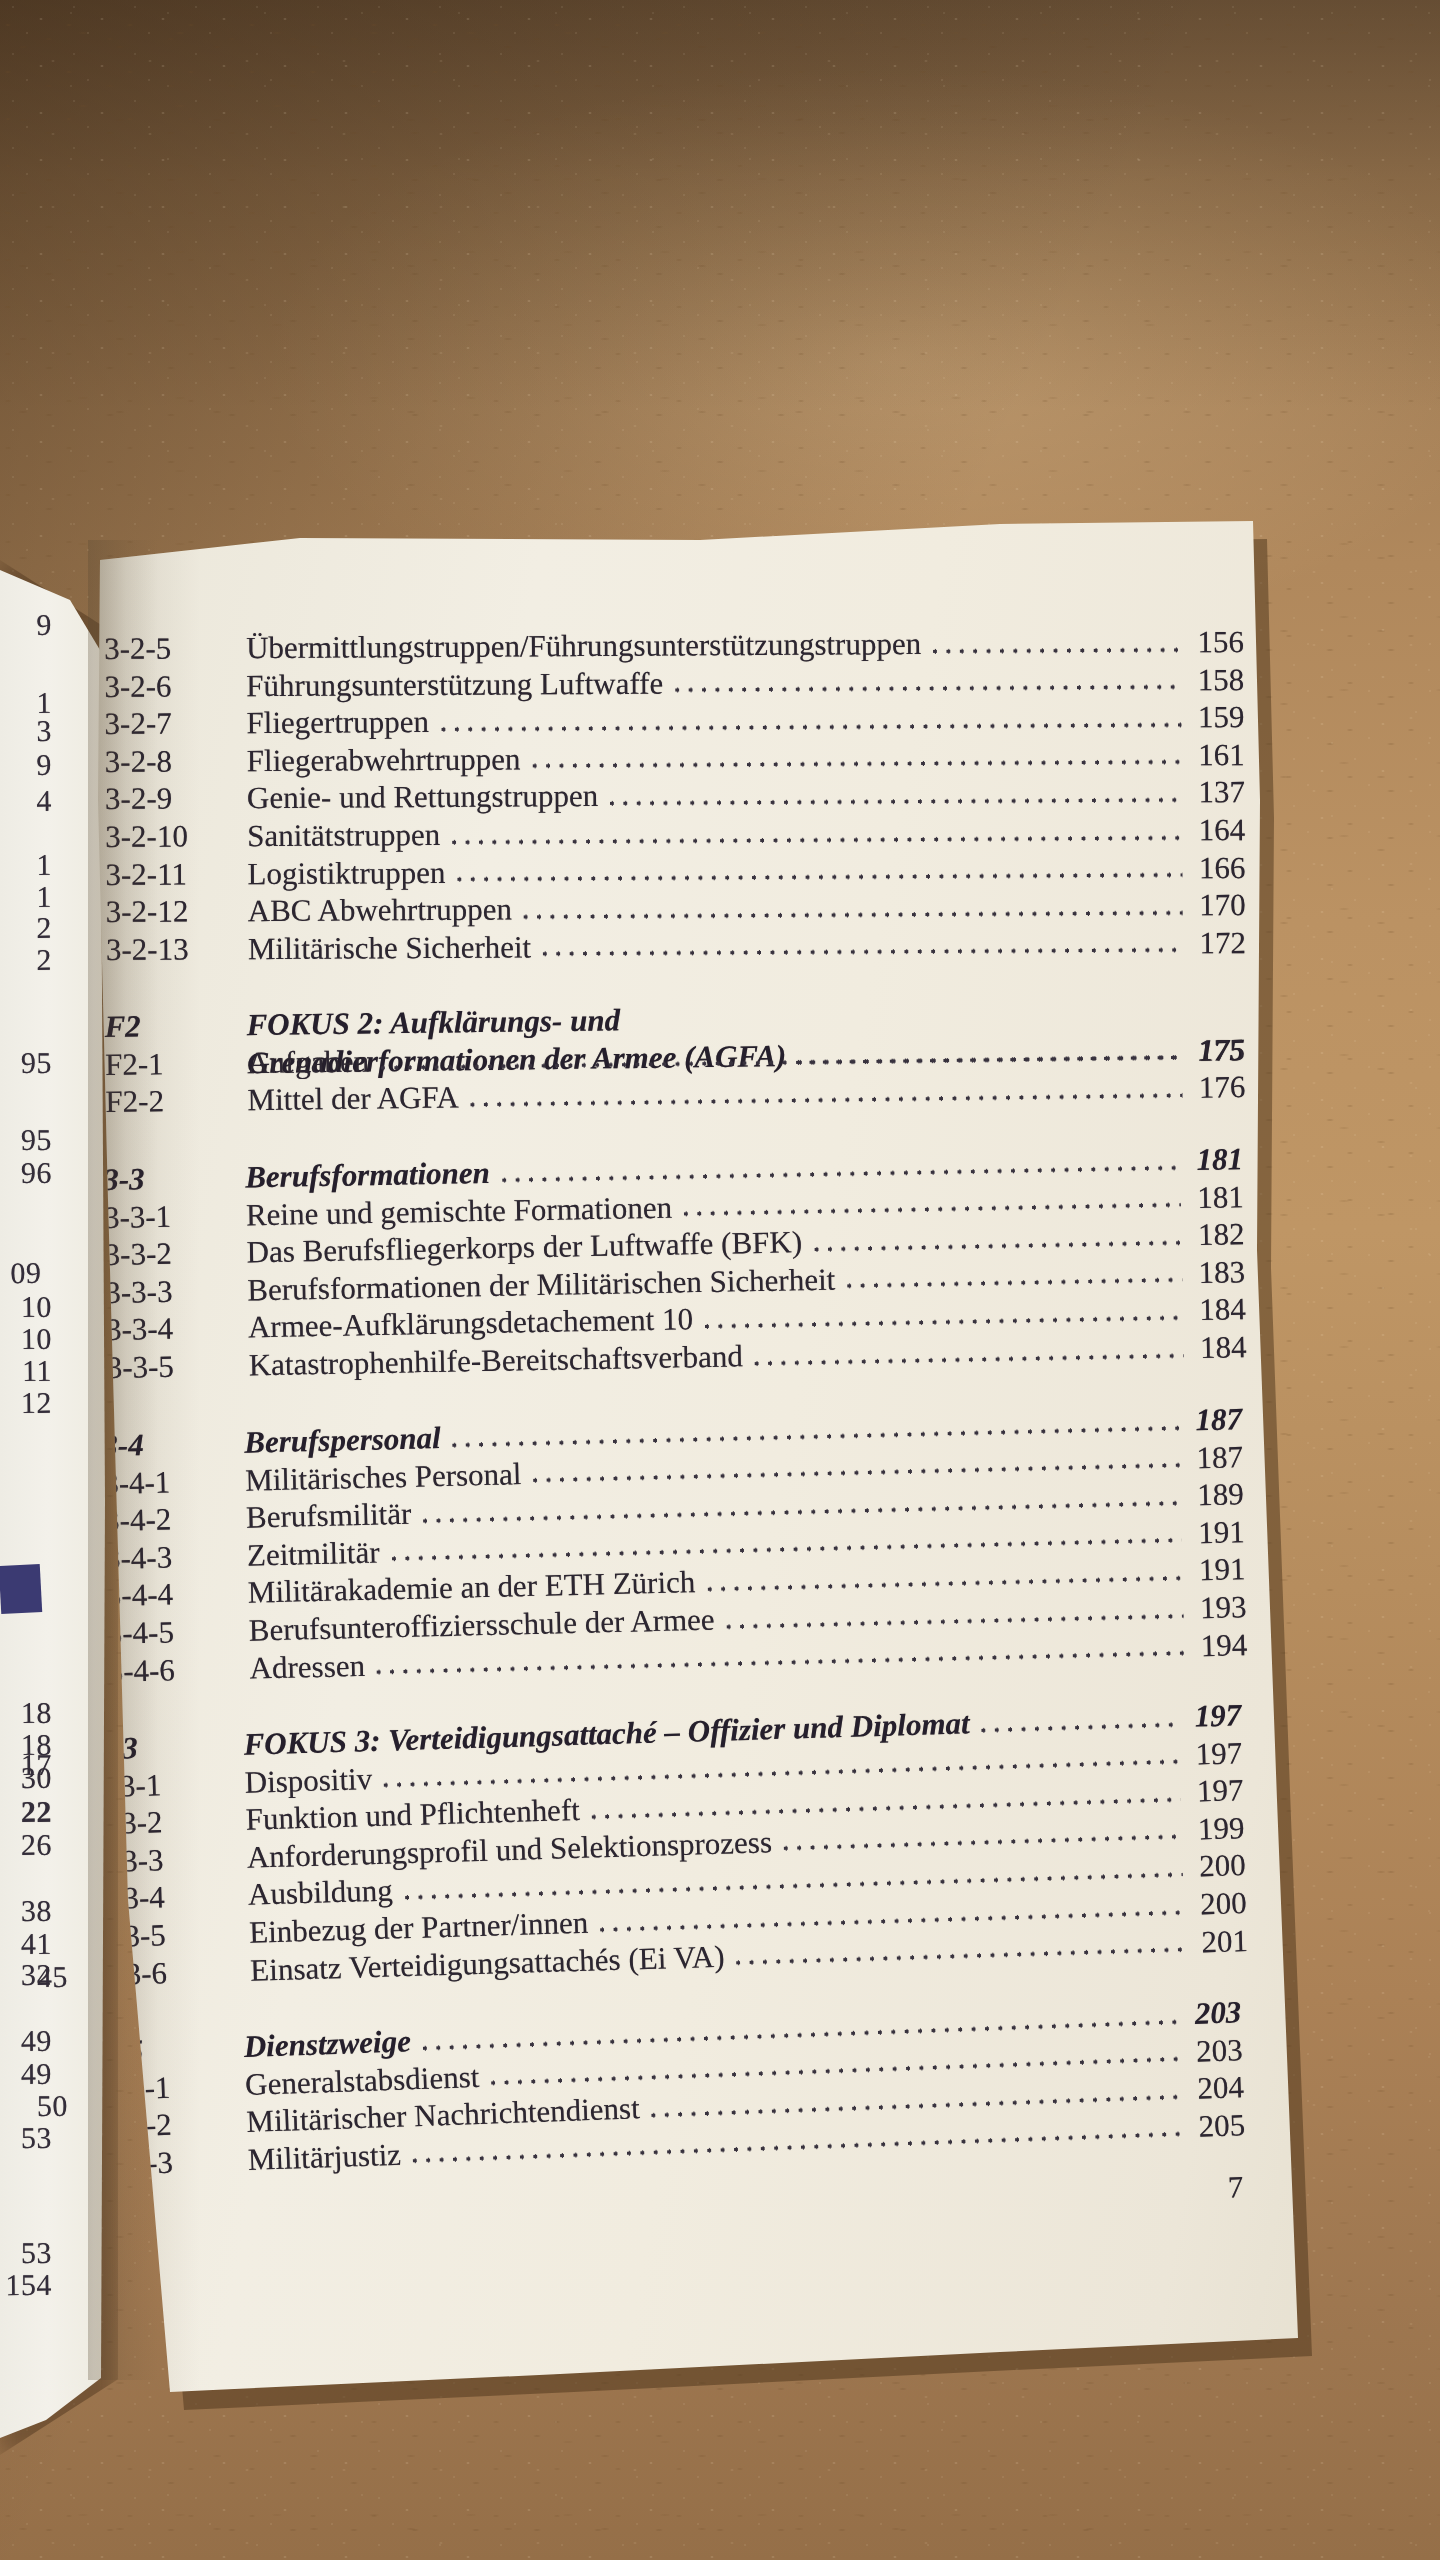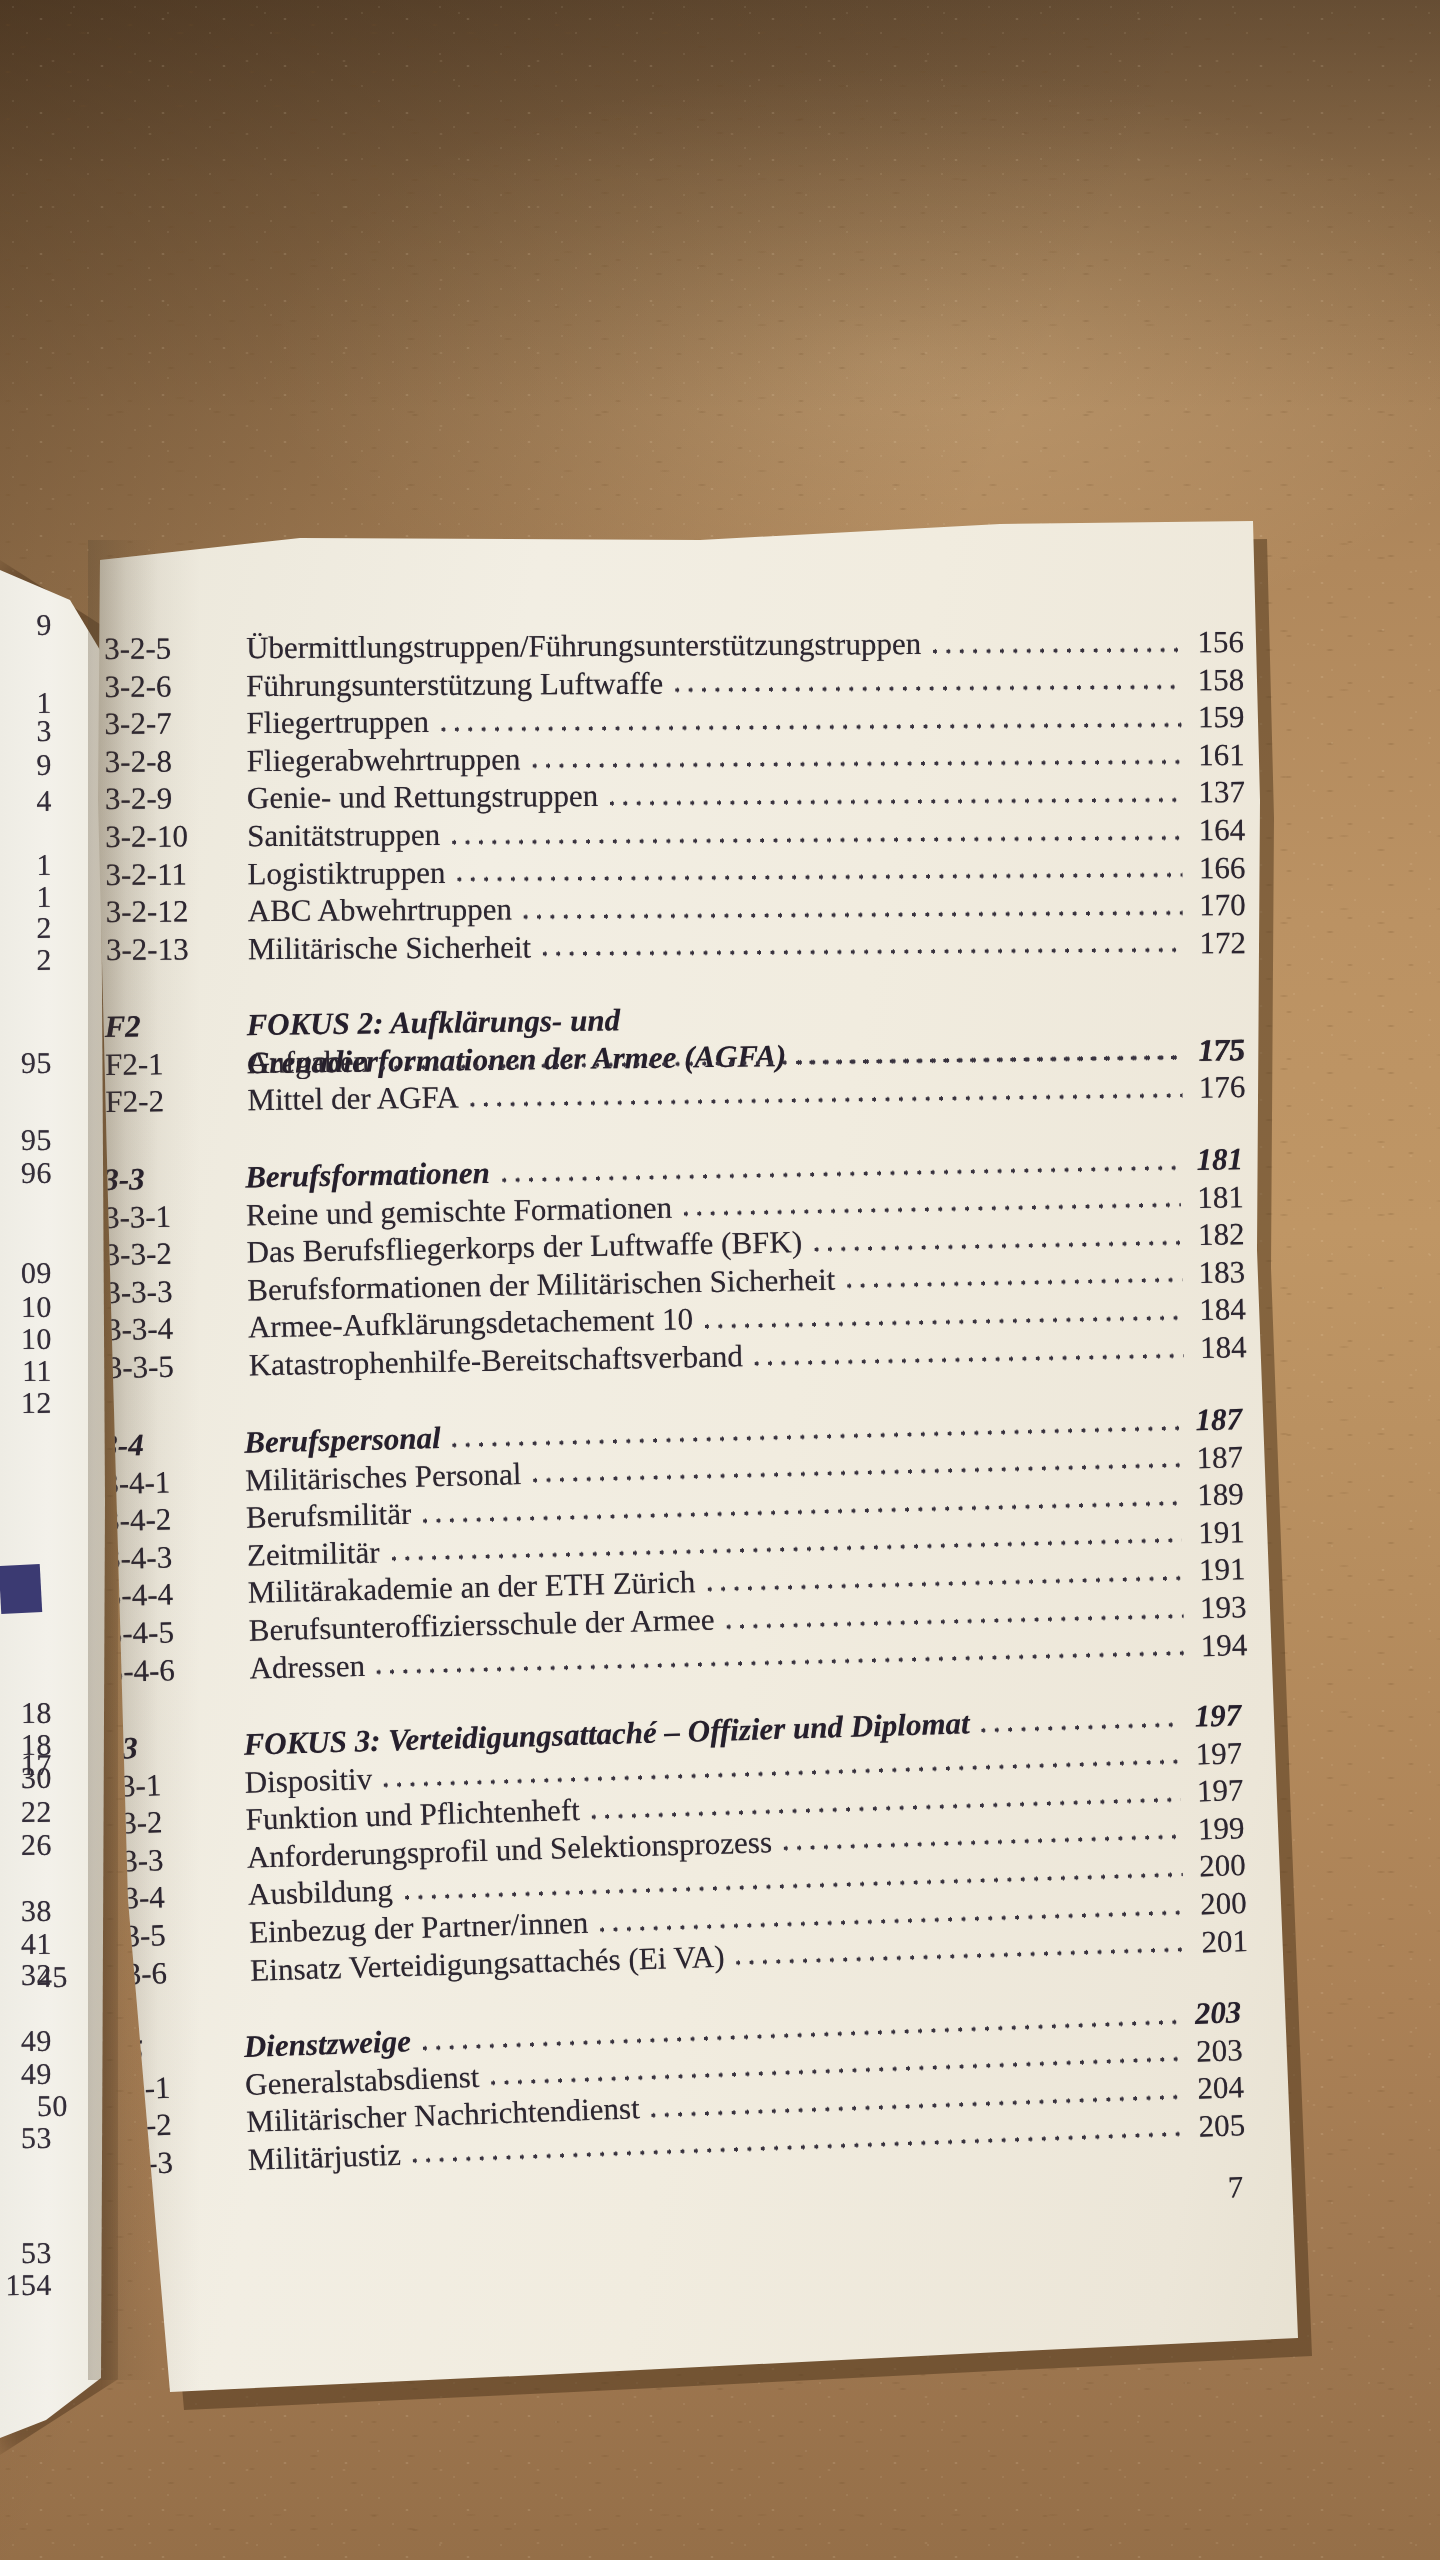--- a/index.html
+++ b/index.html
@@ -92,30 +92,30 @@
       <div class="edge-num" style="top: 716px;">3</div>
       <div class="edge-num" style="top: 750px;">9</div>
       <div class="edge-num" style="top: 786px;">4</div>
       <div class="edge-num" style="top: 850px;">1</div>
       <div class="edge-num" style="top: 882px;">1</div>
       <div class="edge-num" style="top: 913px;">2</div>
       <div class="edge-num" style="top: 945px;">2</div>
       <div class="edge-num" style="top: 1048px;">95</div>
       <div class="edge-num" style="top: 1125px;">95</div>
       <div class="edge-num" style="top: 1158px;">96</div>
-      <div class="edge-num" style="top: 1258px;">09</div>
+      <div class="edge-num" style="top: 1258px; text-align: center;">09</div>
       <div class="edge-num" style="top: 1292px;">10</div>
       <div class="edge-num" style="top: 1324px;">10</div>
       <div class="edge-num" style="top: 1356px;">11</div>
       <div class="edge-num" style="top: 1388px;">12</div>
       <div class="edge-num" style="top: 1750px;">17</div>
       <div class="edge-num" style="top: 1698px;">18</div>
       <div class="edge-num" style="top: 1730px;">18</div>
       <div class="edge-num" style="top: 1763px;">30</div>
-      <div class="edge-num" style="top: 1797px;">22</div>
+      <div class="edge-num" style="top: 1797px; font-weight: bold;">22</div>
       <div class="edge-num" style="top: 1830px;">26</div>
       <div class="edge-num" style="top: 1960px;">32</div>
       <div class="edge-num" style="top: 1896px;">38</div>
       <div class="edge-num" style="top: 1929px;">41</div>
       <div class="edge-num" style="top: 1962px; margin-left: 16px;">45</div>
       <div class="edge-num" style="top: 2026px;">49</div>
       <div class="edge-num" style="top: 2059px;">49</div>
       <div class="edge-num" style="top: 2091px; margin-left: 16px;">50</div>
       <div class="edge-num" style="top: 2123px;">53</div>
       <div class="edge-num" style="top: 2238px;">53</div>

